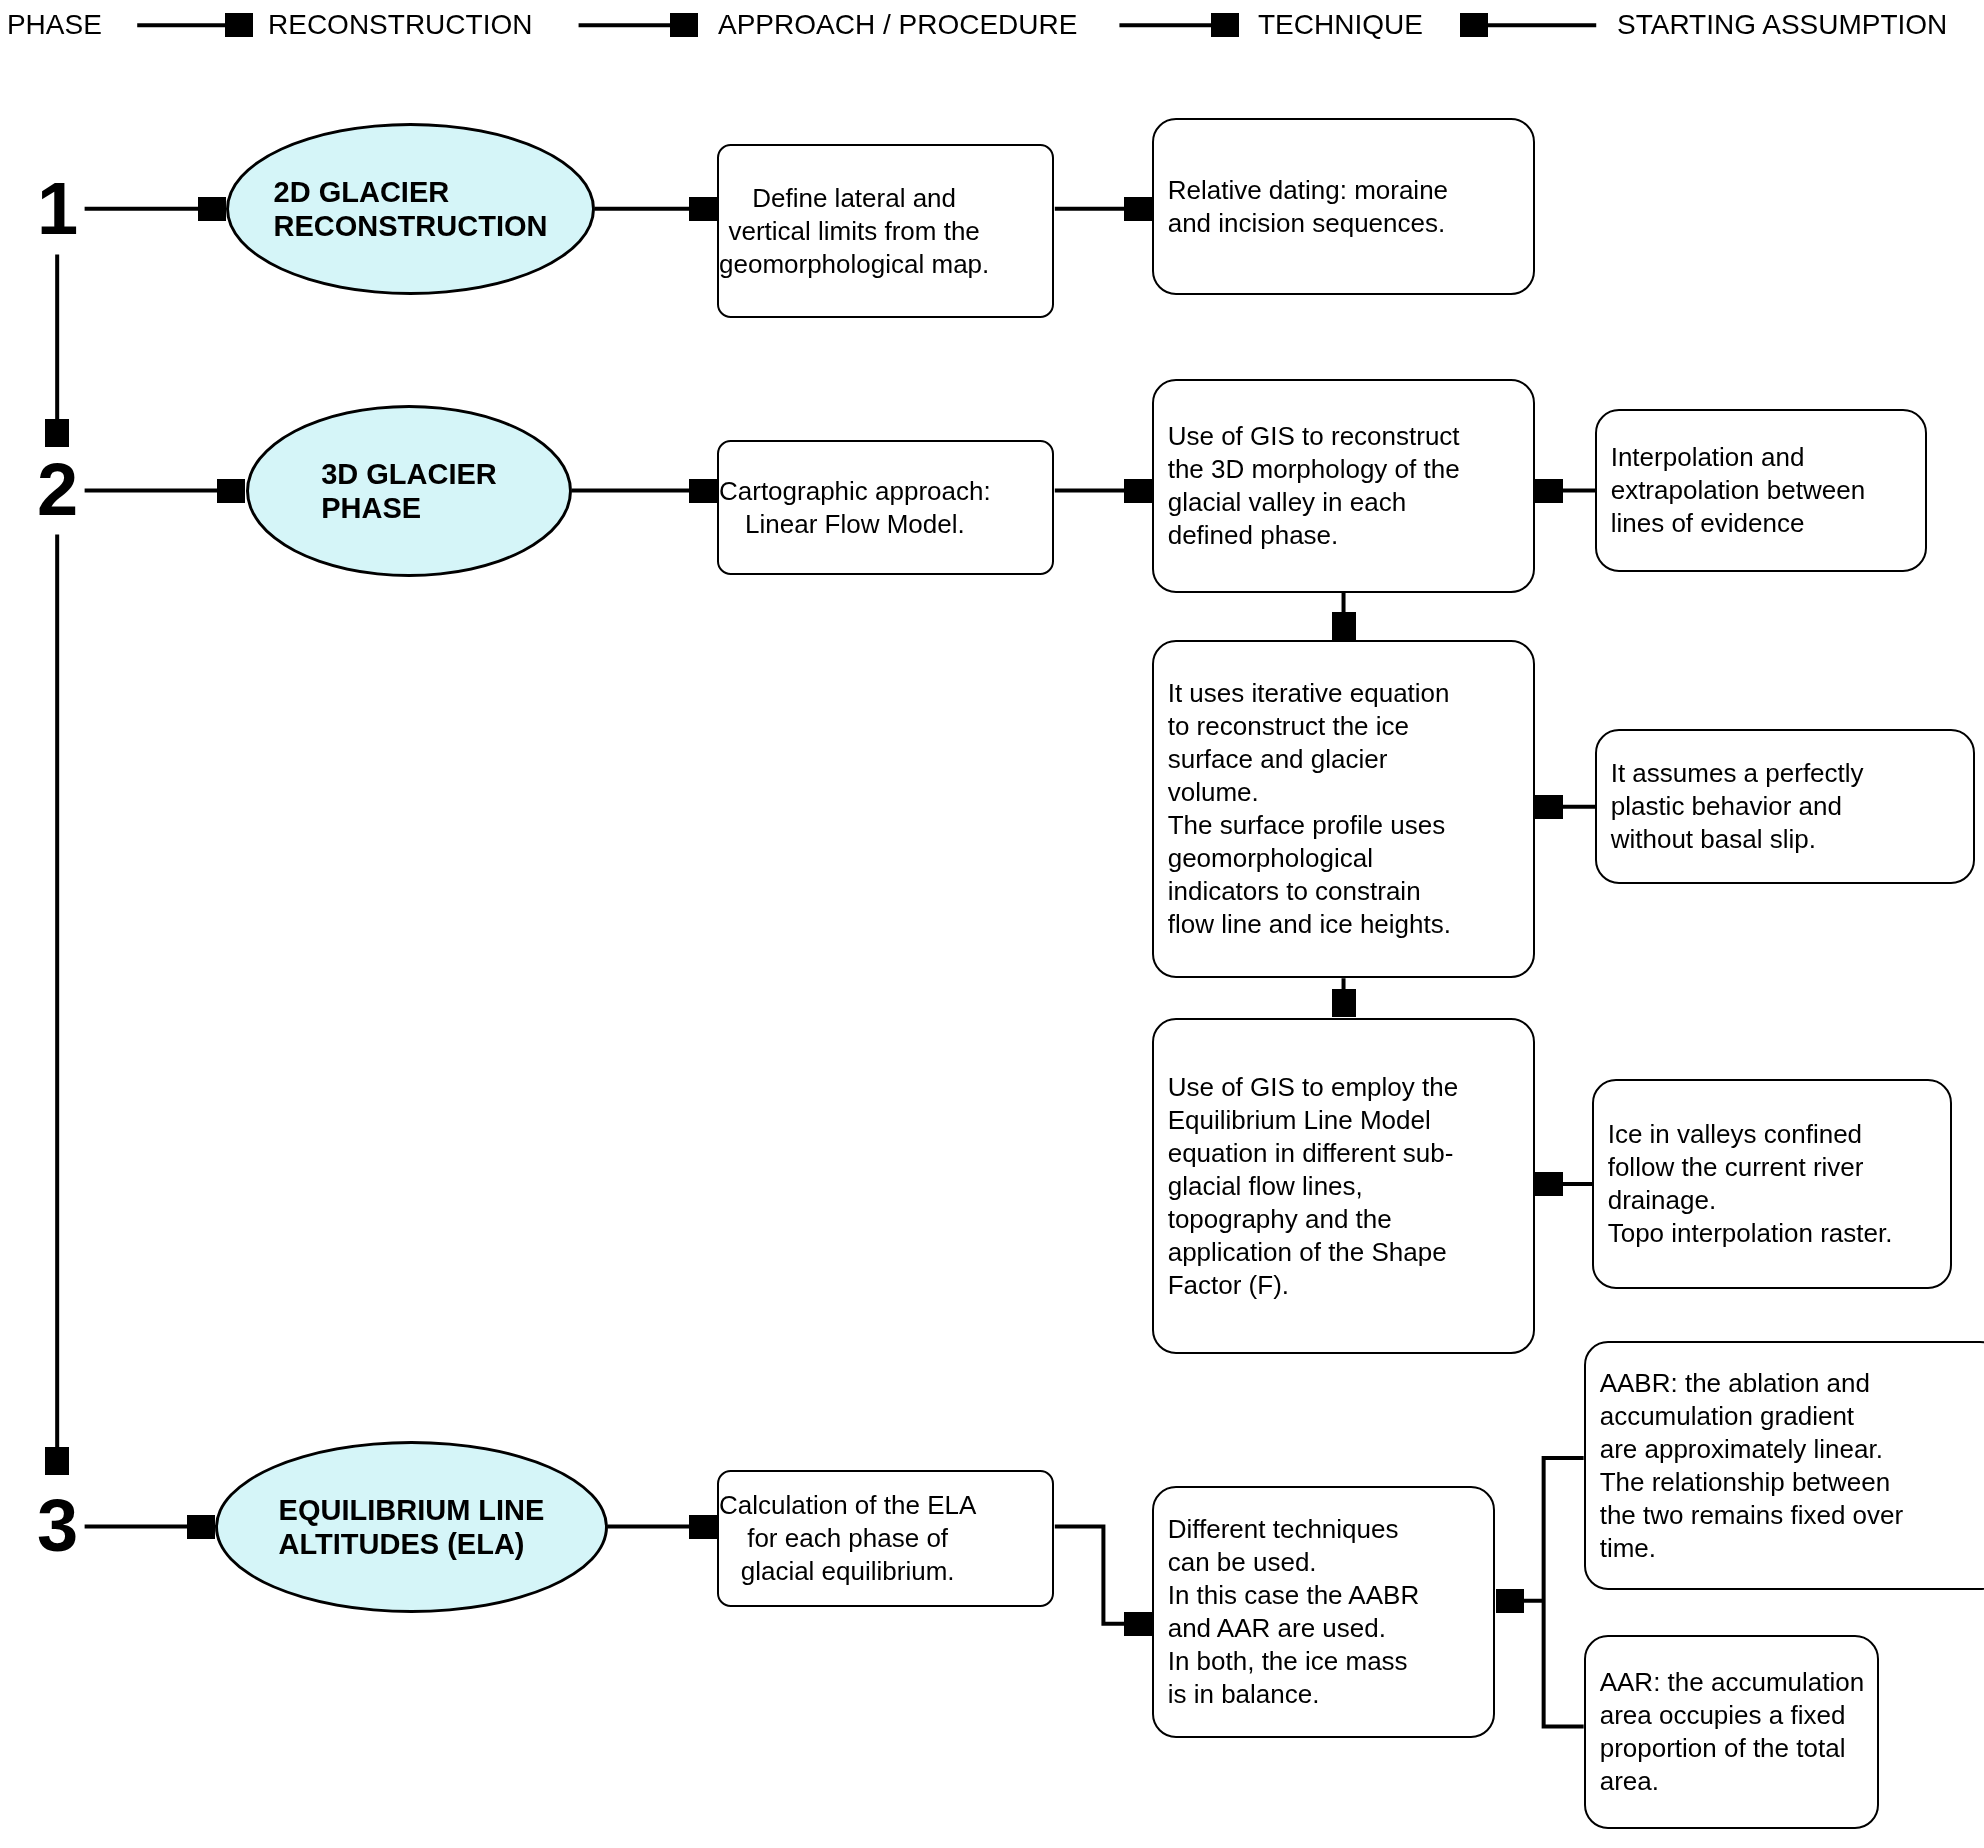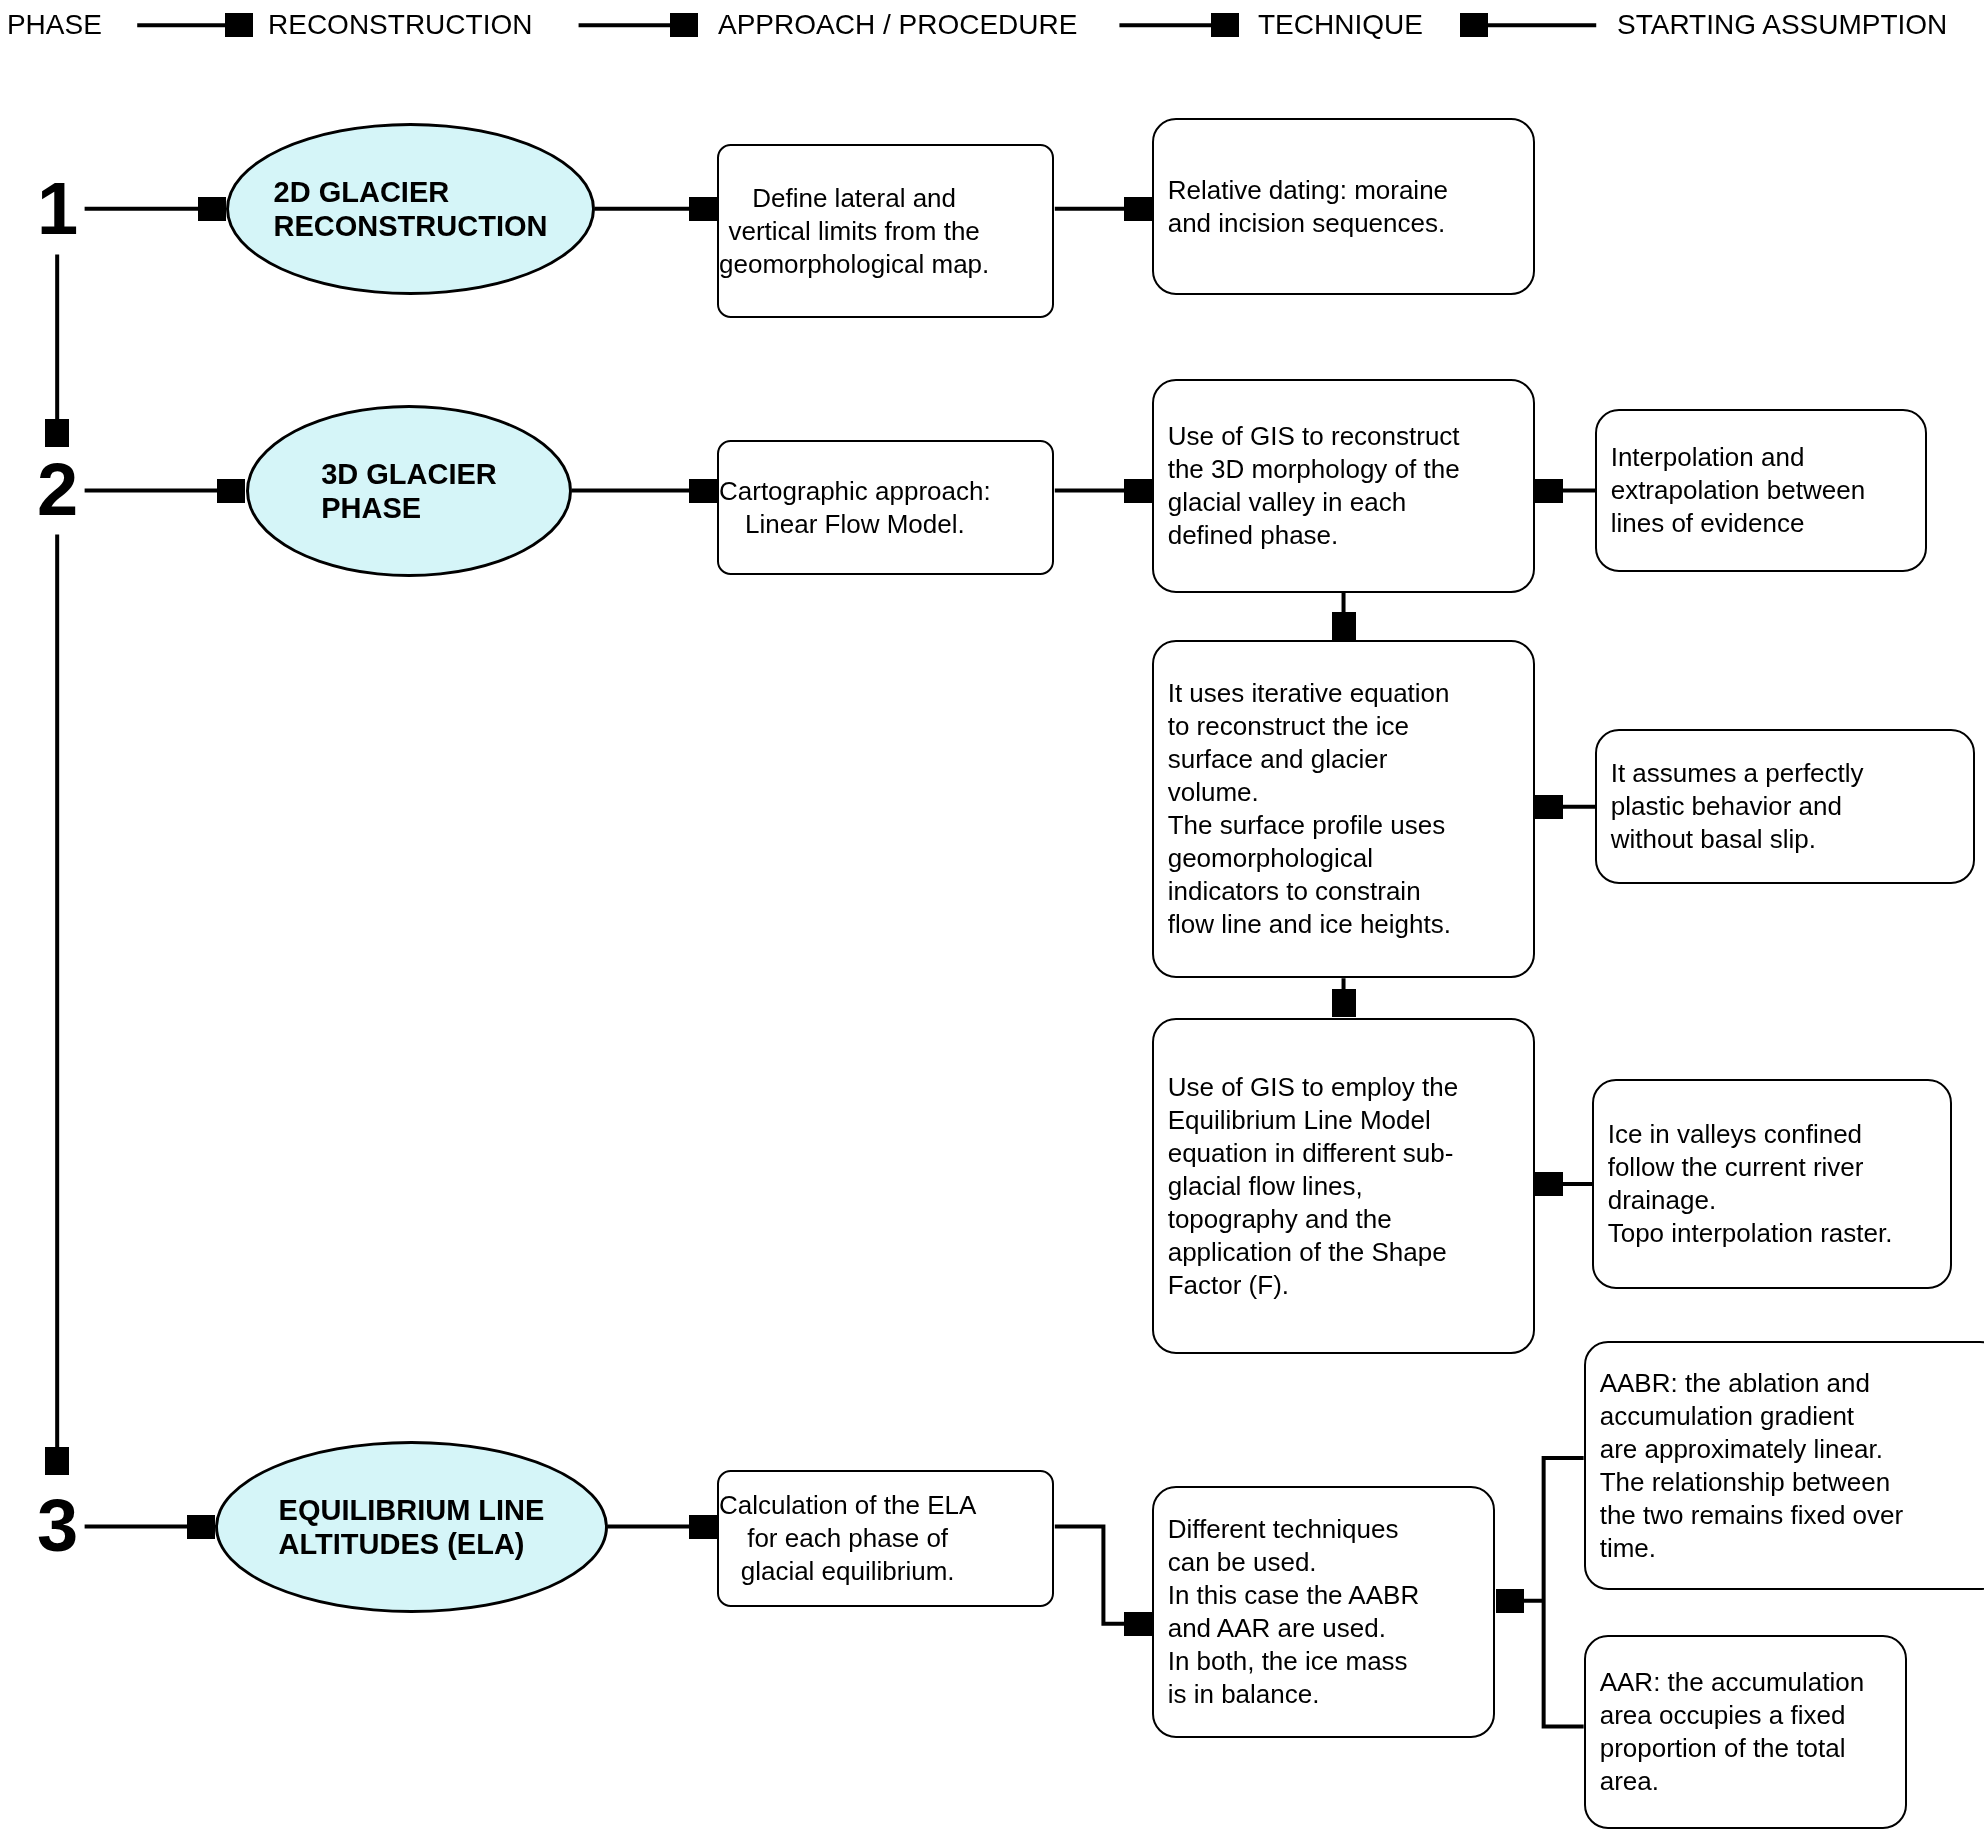--- a/index.html
+++ b/index.html
@@ -148,21 +148,21 @@
 glacial equilibrium.</span>
   </div>
   <div class="node r-lg leftpad" style="left:1584px;top:1341px;width:420px;height:249px;">
     <span class="txt">AABR: the ablation and
 accumulation gradient
 are approximately linear.
 The relationship between
 the two remains fixed over
 time.</span>
   </div>
-  <div class="node r-lg leftpad" style="left:1584px;top:1635px;width:323px;height:194px;">
+  <div class="node r-lg leftpad" style="left:1584px;top:1635px;width:295px;height:194px;">
     <span class="txt">AAR: the accumulation
 area occupies a fixed
 proportion of the total
 area.</span>
   </div>
 
   <svg class="wires" viewBox="0 0 3472 3234">
     <defs>
       <marker id="ah" orient="auto" markerUnits="strokeWidth" markerWidth="7" markerHeight="6" refX="5.2" refY="3">
         <path d="M0,0 L6,3 L0,6 Z" fill="#000" stroke="none"></path>

